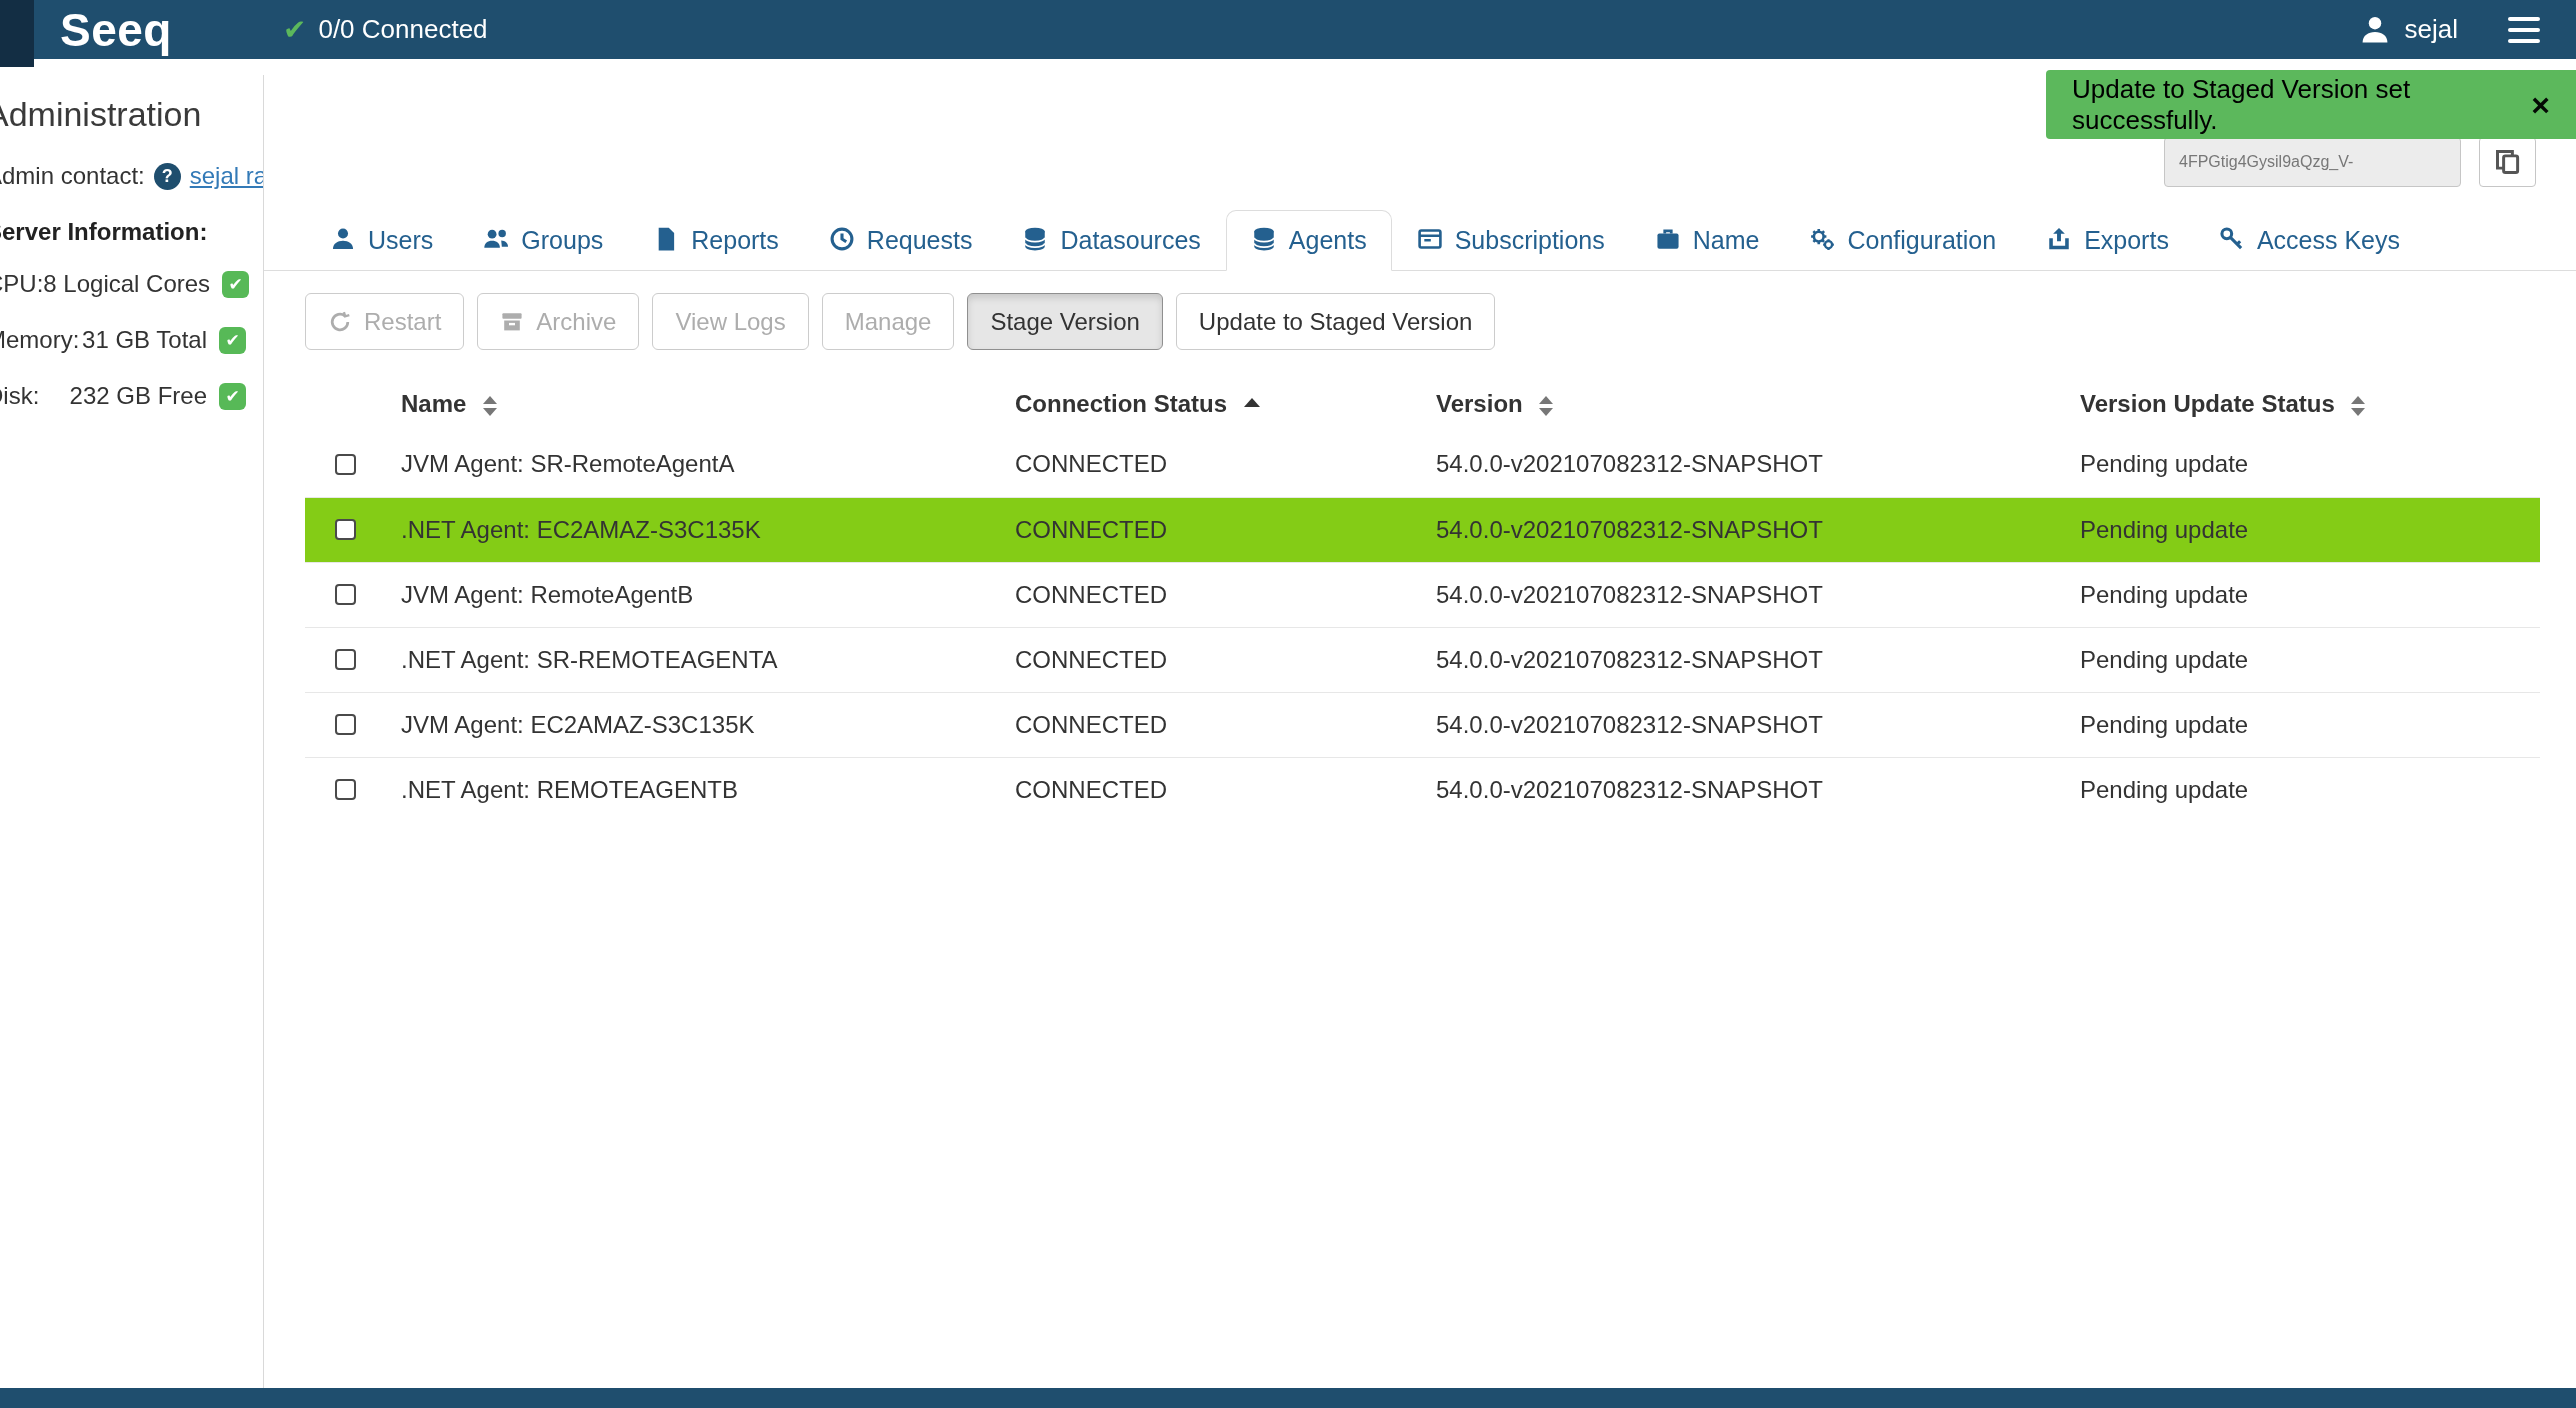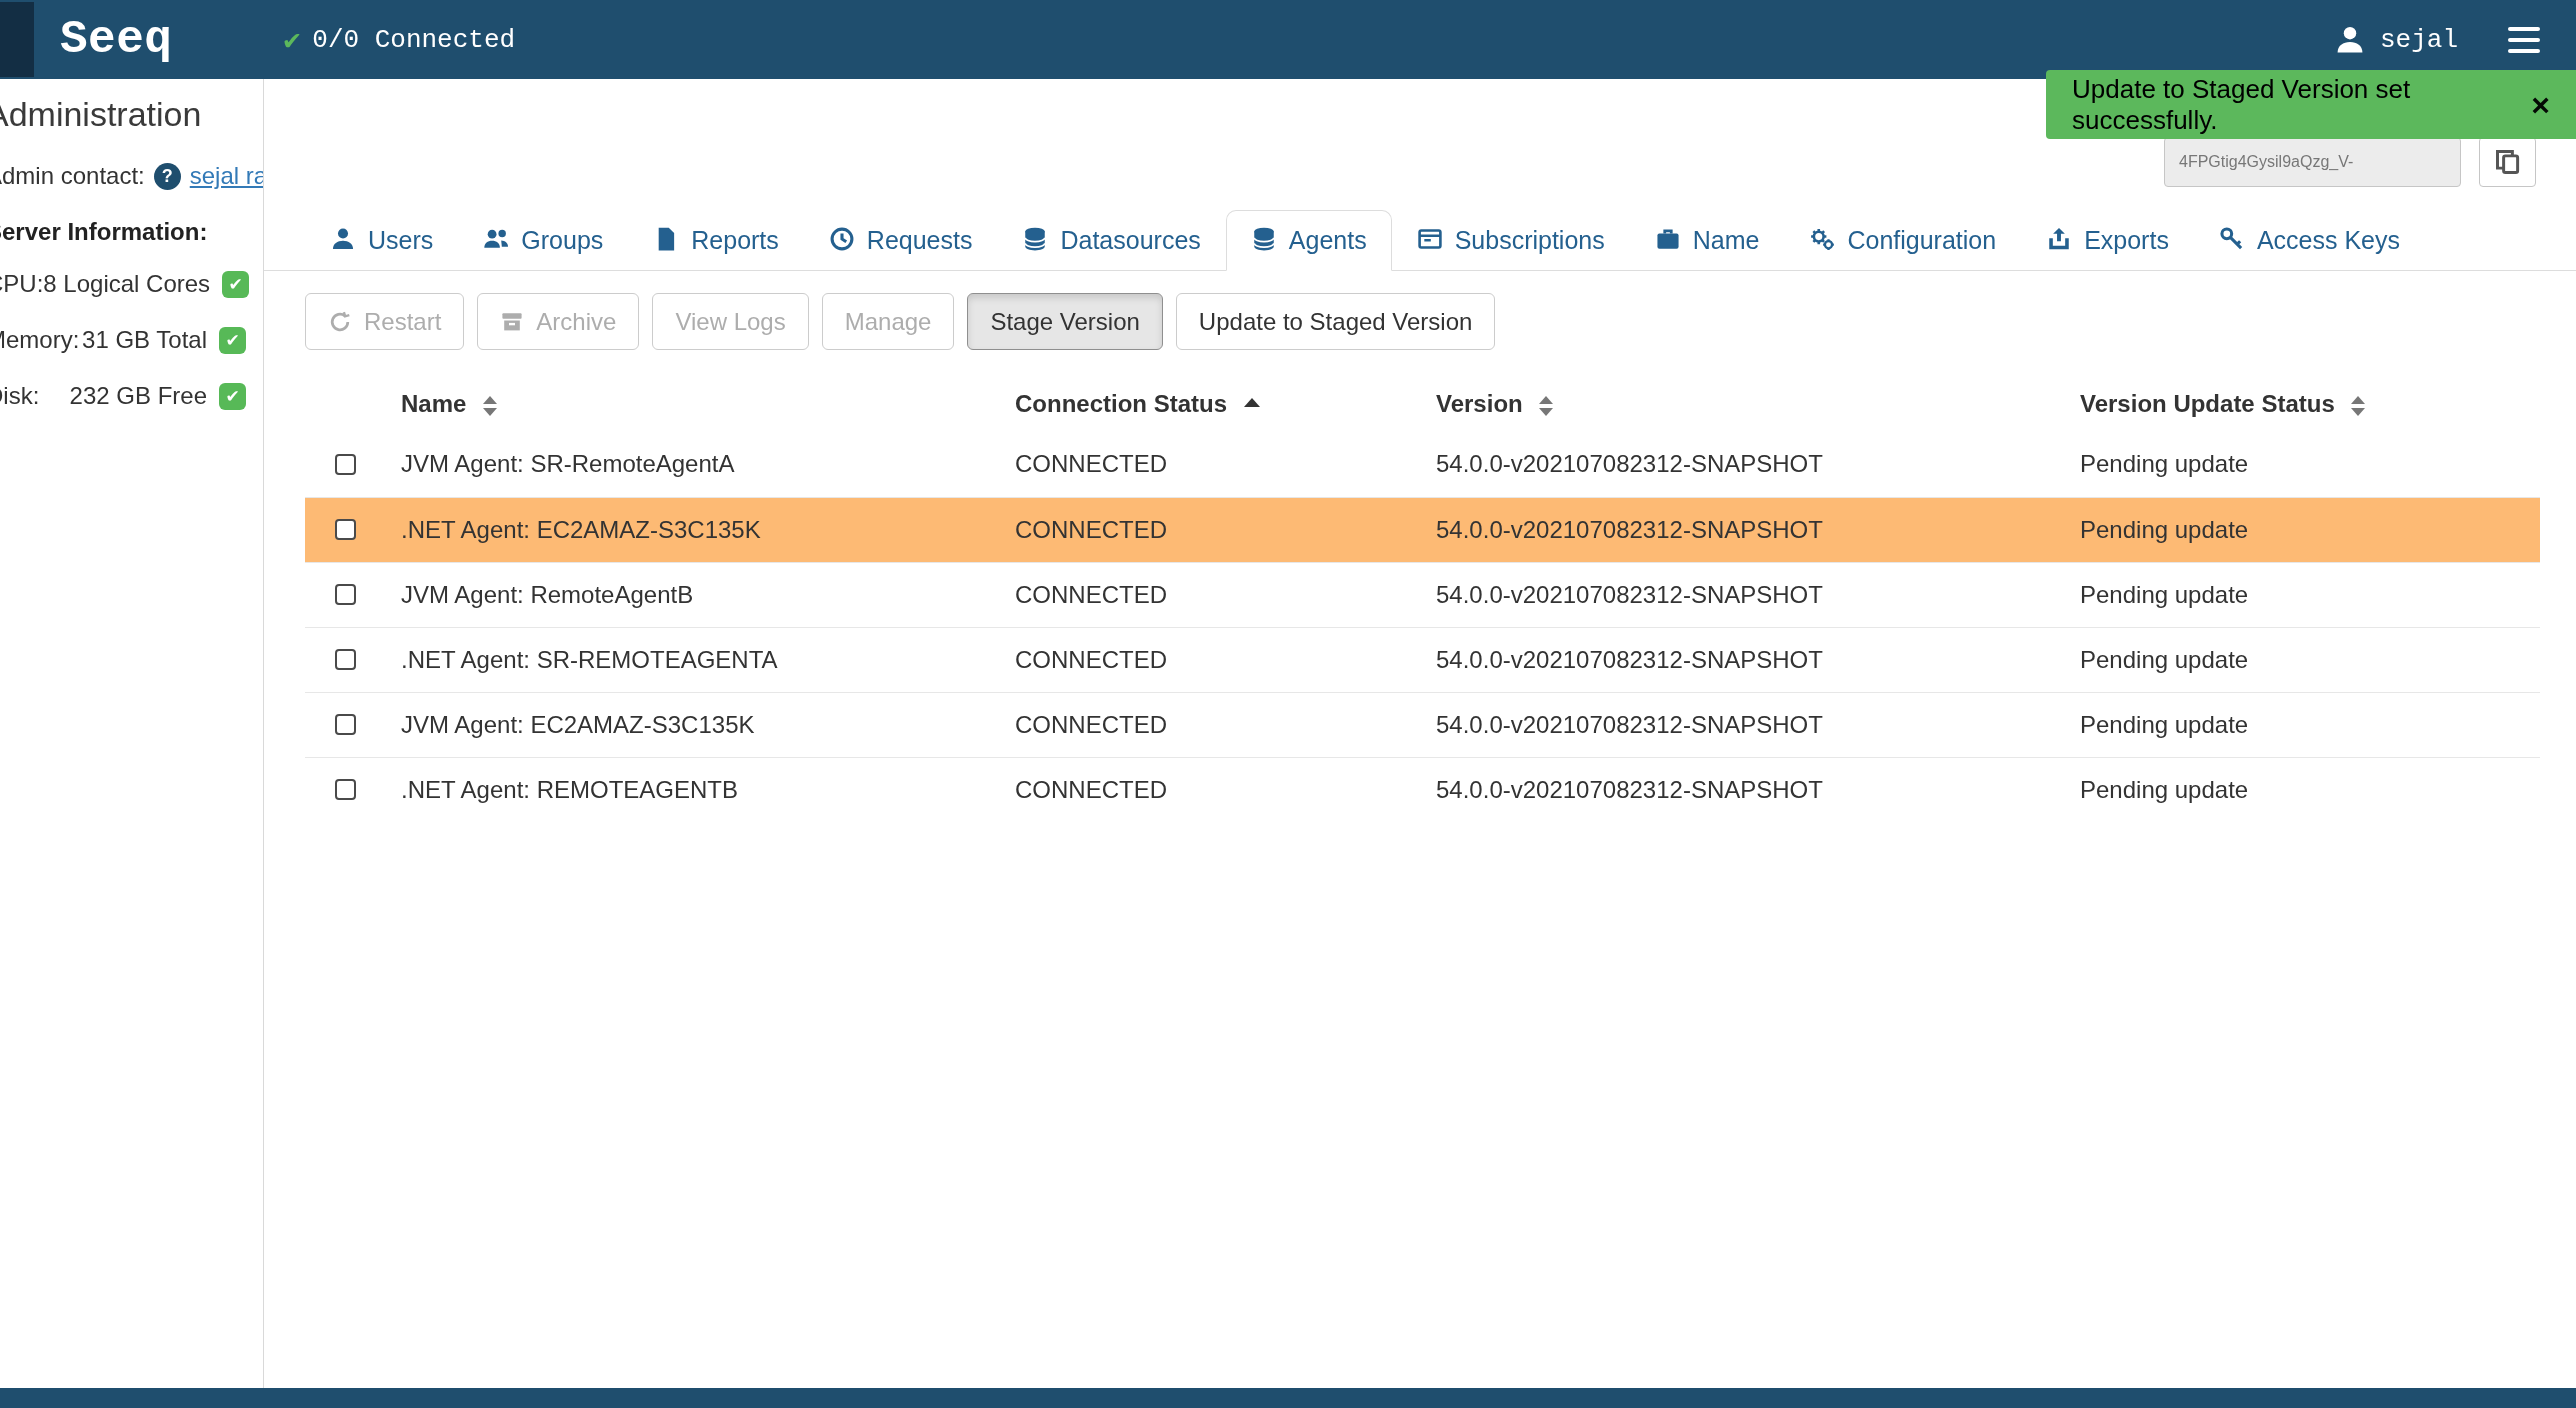--- a/index.html
+++ b/index.html
@@ -4,22 +4,22 @@
 <style>
   * { box-sizing: border-box; }
   html,body { margin:0; padding:0; }
   body {
     width:2576px; height:1409px; position:relative; overflow:hidden;
     background:#fff; color:#333;
     font-family:"Liberation Sans","DejaVu Sans",sans-serif;
   }
 
   
-  .navbar { position:absolute; top:0; left:0; right:0; height:79px;
-    background:#1f4e6e; display:flex; align-items:center; color:#fff; z-index:30;font-family:Liberation Mono, monospace; }
+  .navbar { position:absolute; top:0; left:0; right:0; height:59px;
+    background:#1f4e6e; display:flex; align-items:center; color:#fff; z-index:30; }
   .nav-corner { width:34px; height:75px; background:#132e44; flex:none; cursor:pointer; }
   .logo { font-size:46px; font-weight:bold; margin-left:26px; letter-spacing:0.5px; }
   .conn { display:flex; align-items:center; gap:12px; margin-left:111px; font-size:26px; }
   .conn .check { color:#5cb85c; font-size:28px; }
   .nav-user { margin-left:auto; display:flex; align-items:center; gap:14px; font-size:26px; cursor:pointer; }
   .nav-user svg { width:32px; height:32px; }
   .hamburger { margin:0 36px 0 50px; display:flex; flex-direction:column; gap:7px; cursor:pointer; }
   .hamburger i { display:block; width:32px; height:4px; background:#fff; border-radius:2px; }
 
   
@@ -82,21 +82,21 @@
   tr.filters th.cb, tbody td.cb { padding-left:30px; padding-right:0; }
   .filter-input { width:100%; height:57px; border:1px solid #ccc; border-radius:6px; padding:0 16px;
     font-size:24px; font-family:inherit; color:#333; background:#fff; }
   .filter-input::placeholder { color:#999; }
   .filter-select { position:relative; width:100%; height:57px; border:1px solid #ccc; border-radius:6px;
     padding:0 16px; display:flex; align-items:center; color:#555; background:#fff; cursor:pointer; font-size:24px; }
   .filter-select .chev { position:absolute; right:16px; width:0; height:0;
     border-left:10px solid transparent; border-right:10px solid transparent; border-top:11px solid #b5b5b5; }
   tbody td { padding:0 0 0 13px; height:65px; border-bottom:1px solid #e7e7e7; white-space:nowrap; overflow:hidden; }
   tbody tr:last-child td { border-bottom:none; }
-  tbody tr.hl td { background:#fdba74; }
+  tbody tr.hl td { background:#84cc16; }
   input[type=checkbox] { appearance:none; -webkit-appearance:none; width:21px; height:21px;
     border:2px solid #4a4a4a; border-radius:4px; background:#fff; margin:0; cursor:pointer; display:block; }
 
   .bottombar { position:absolute; left:0; right:0; bottom:0; height:21px; background:#1f4e6e; }
 </style>
 </head>
 <body>
 
 <header class="navbar">
   <div class="nav-corner"></div>

